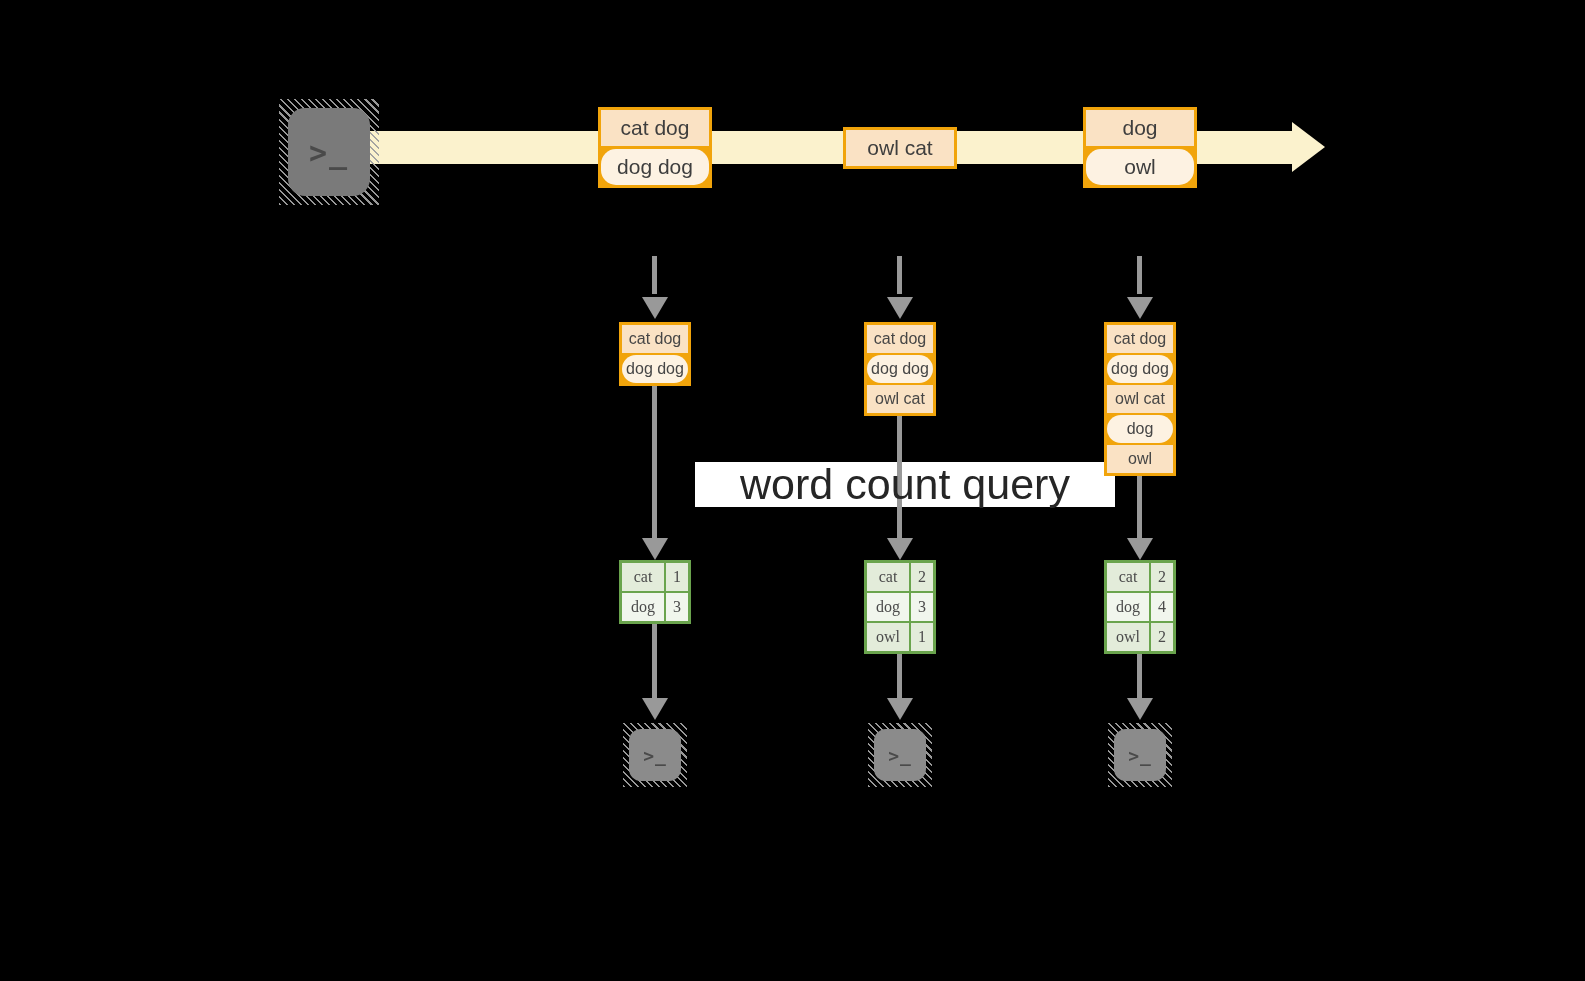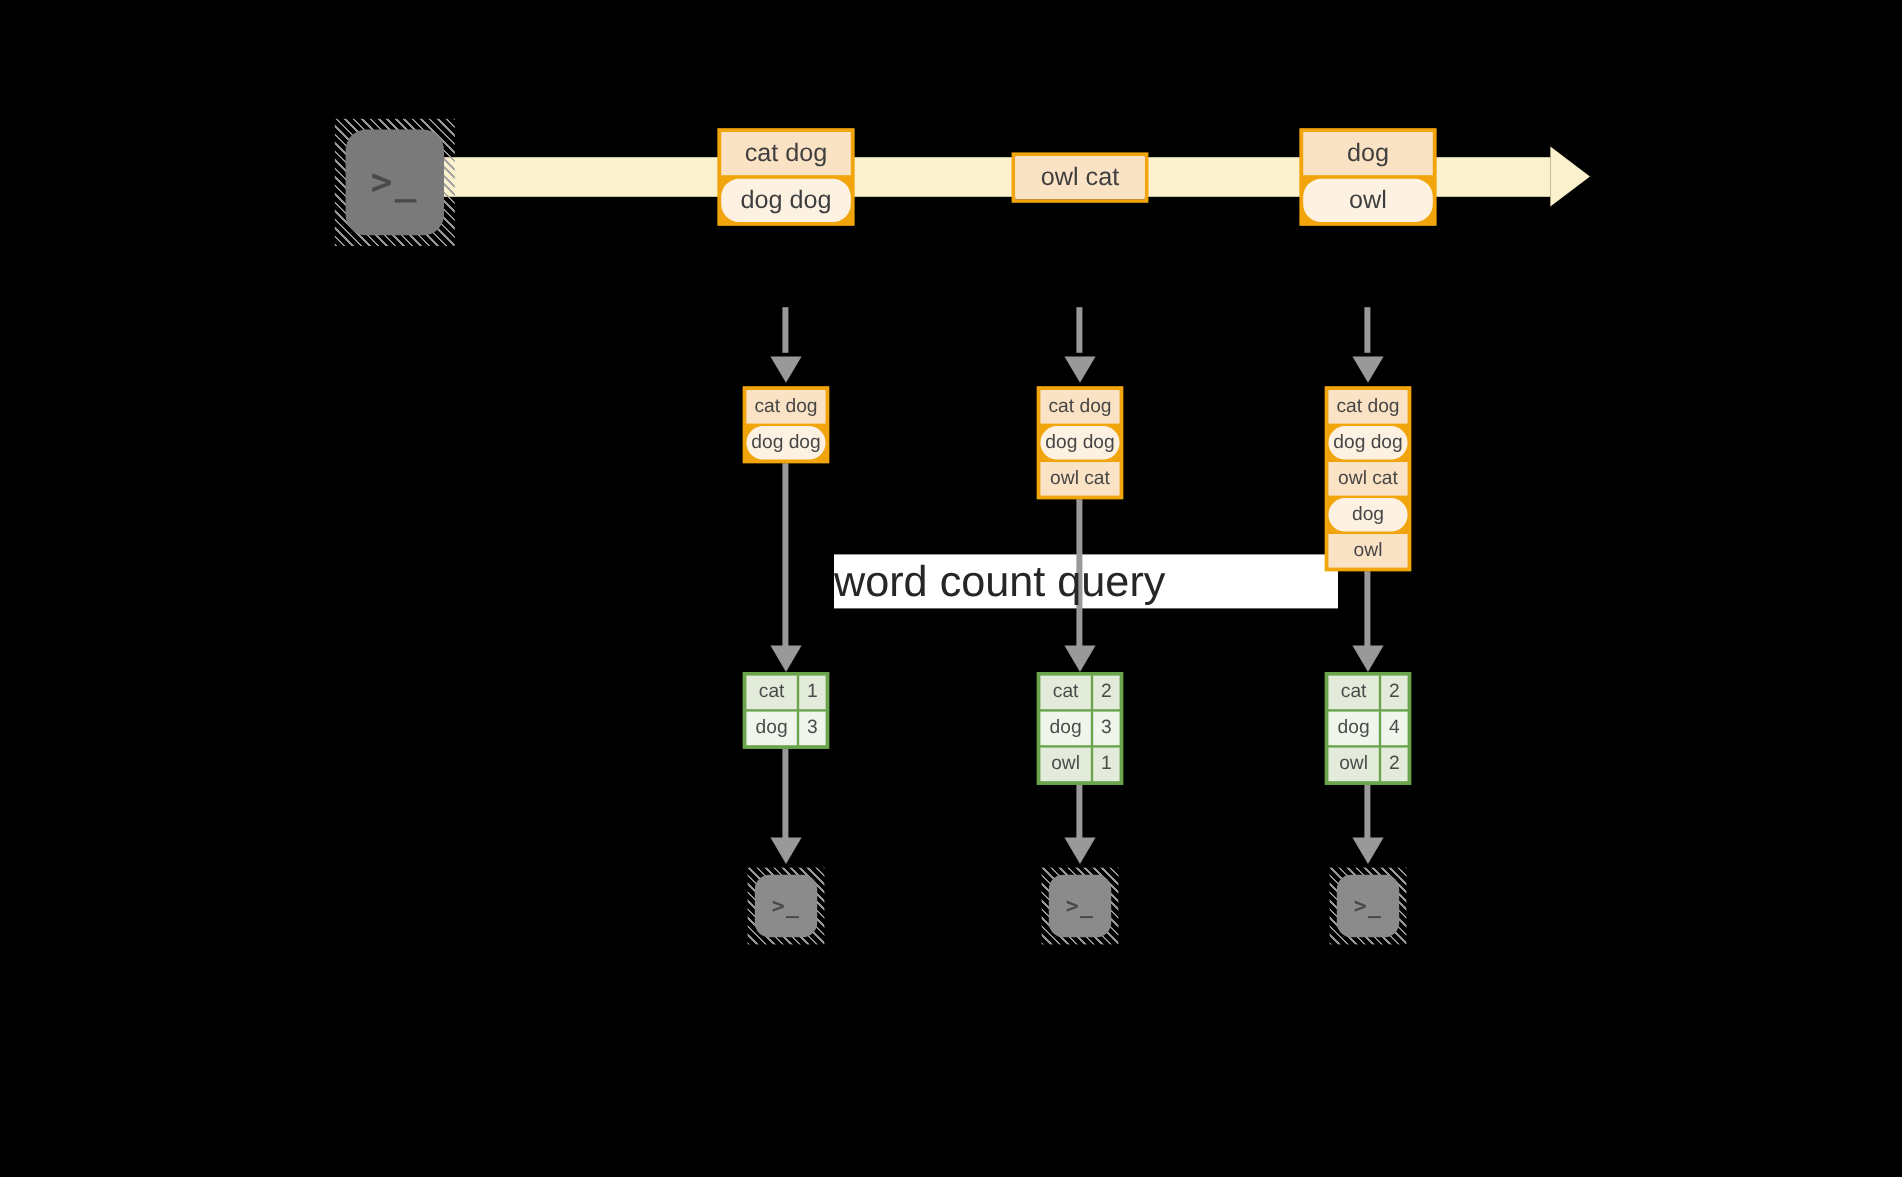--- a/index.html
+++ b/index.html
@@ -26,24 +26,24 @@
   .srow{height:28px;line-height:28px;text-align:center;font-size:16px;color:#464646;}
   .srow + .srow{margin-top:2px;}
 
   
   .vline{width:5px;background:var(--arrow-gray,#999999);z-index:2;}
   .ahead{width:0;height:0;border-left:13px solid transparent;border-right:13px solid transparent;
     border-top:22px solid var(--arrow-gray,#999999);z-index:2;}
 
   
   .qband{background:var(--label-band,#FFFFFF);z-index:1;}
-  .qlabel{z-index:3;text-align:left;font-size:36px;line-height:45px;color:#262626;}
+  .qlabel{z-index:3;text-align:center;font-size:43px;line-height:45px;color:#262626;}
 
   
-  .gtable{width:72px;border:3px solid var(--green-border,#6AA44D);background:var(--green-border,#6AA44D);z-index:4;}
+  .gtable{width:72px;border:3px solid var(--green-border,#6AA44D);background:var(--green-border,#6AA44D);z-index:4;font-family:Liberation Serif, serif;}
   .grow{display:flex;height:28px;}
   .grow + .grow{margin-top:2px;}
   .gname{width:42px;text-align:center;line-height:28px;font-size:16px;color:#4B4B4B;}
   .gcount{flex:1;margin-left:2px;text-align:center;line-height:28px;font-size:16px;color:#4B4B4B;}
   .gA .gname,.gA .gcount{background:var(--green-fill-dark,#E3ECDA);}
   .gB .gname,.gB .gcount{background:var(--green-fill-light,#F1F6ED);}
 
   
   .sketch{z-index:4;background:repeating-linear-gradient(45deg,
       rgba(160,160,160,.95) 0px, rgba(160,160,160,.95) 1.5px,

